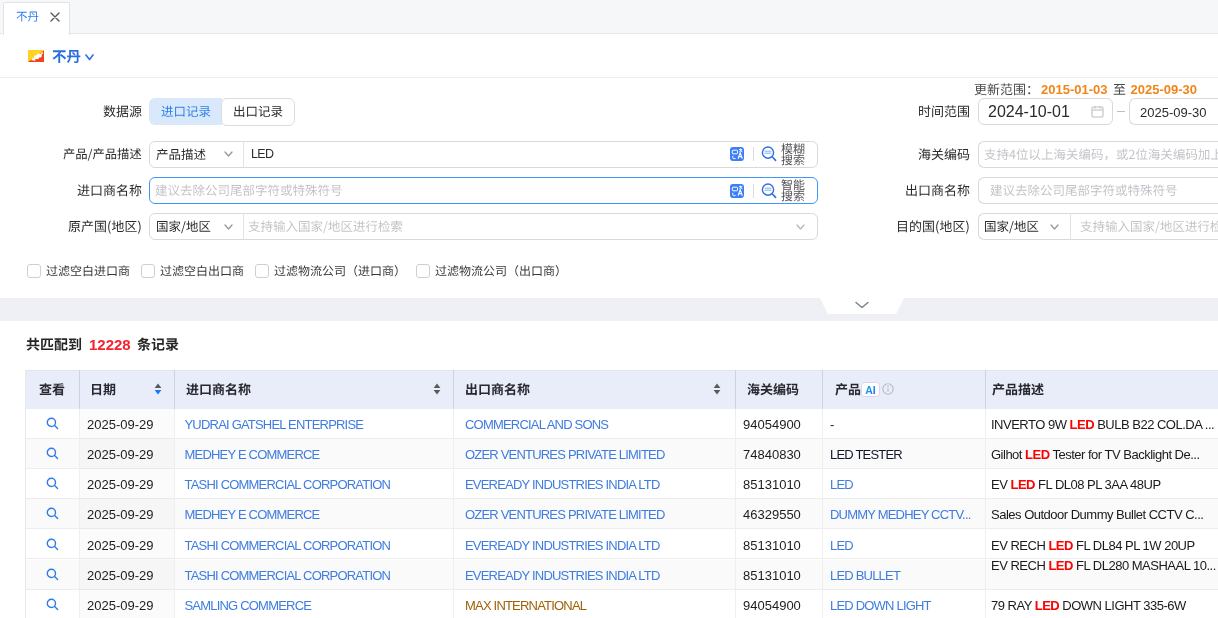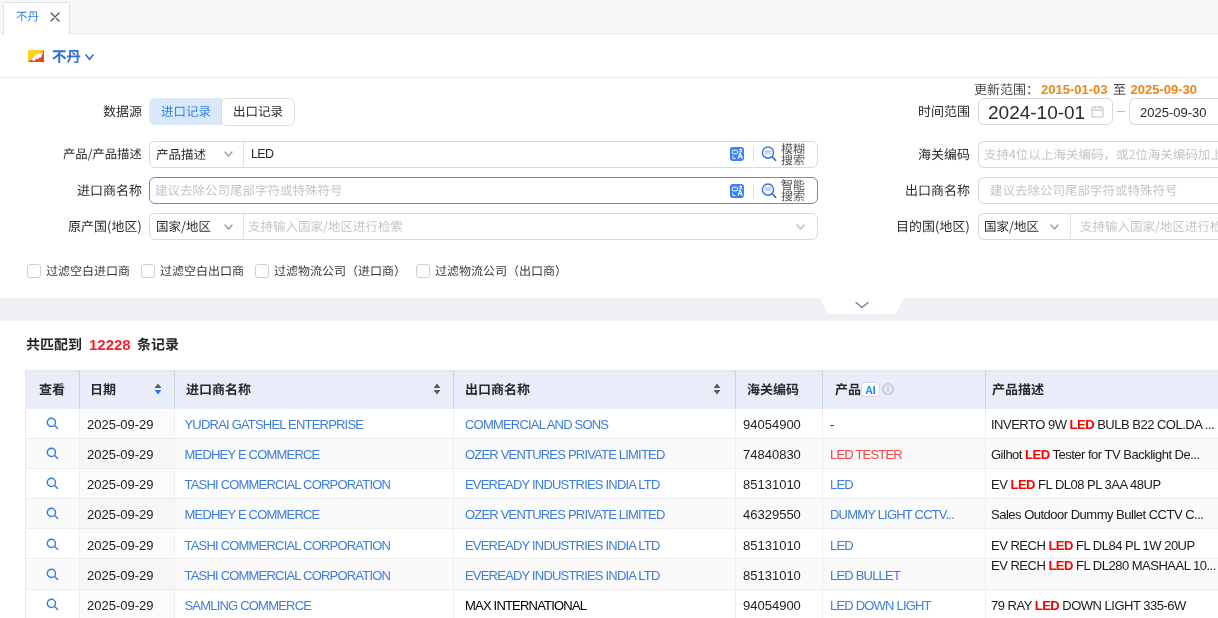--- a/index.html
+++ b/index.html
@@ -246,21 +246,21 @@
     <div class="ab" style="left:221px;top:97.5px;width:74px;height:28px;background:#fff;border:1px solid #dcdcdc;border-radius:6px;box-sizing:border-box"></div>
     <svg class="ab" style="left:233.0px;top:103.0px" width="51" height="17">
       <g fill="#2b2b2b" transform="translate(0,13.00) scale(0.012500,-0.012500)">
         <use href="#r51fa" x="0"></use>
         <use href="#r53e3" x="1000"></use>
         <use href="#r8bb0" x="2000"></use>
         <use href="#r5f55" x="3000"></use>
       </g>
     </svg>
     <div class="ab" style="left:978px;top:98px;width:135px;height:27px;background:#fff;border:1px solid #d9d9d9;border-radius:6px;box-sizing:border-box"></div>
-    <div class="ab" style="left:988px;top:111.5px;transform:translateY(-50%);font-size:19px;color:#2b2b2b;white-space:nowrap;line-height:1">2024-10-01</div>
+    <div class="ab" style="left:988px;top:111.5px;transform:translateY(-50%);font-size:16px;color:#2b2b2b;white-space:nowrap;line-height:1">2024-10-01</div>
     <svg class="ab" style="left:1091px;top:105.0px" width="13" height="13" viewBox="0 0 13 13">
       <rect x="1" y="2" width="11" height="10" rx="1.2" fill="none" stroke="#bfbfbf" stroke-width="1.1"></rect>
       <line x1="1.5" y1="5" x2="11.5" y2="5" stroke="#bfbfbf" stroke-width="1.1"></line>
       <line x1="4" y1="1" x2="4" y2="3.4" stroke="#bfbfbf" stroke-width="1.1"></line>
       <line x1="9" y1="1" x2="9" y2="3.4" stroke="#bfbfbf" stroke-width="1.1"></line>
     </svg>
     <div class="ab" style="left:1117px;top:111.0px;width:8px;height:1.4px;background:#bfbfbf"></div>
     <div class="ab" style="left:1129px;top:98px;width:95px;height:27px;background:#fff;border:1px solid #d9d9d9;border-radius:6px 0 0 6px;border-right:none;box-sizing:border-box"></div>
     <div class="ab" style="left:1140px;top:111.5px;transform:translateY(-50%);font-size:13px;color:#2b2b2b;white-space:nowrap;line-height:1">2025-09-30</div>
     <div class="ab" style="left:149px;top:140.5px;width:669px;height:27px;background:#fff;border:1px solid #d9d9d9;border-radius:6px;box-sizing:border-box"></div>
@@ -639,21 +639,21 @@
     <div class="ab" style="left:991px;top:423.7px;transform:translateY(-50%);font-size:13px;color:#1a1a1a;letter-spacing:-0.5px;white-space:nowrap;line-height:1">INVERTO 9W <b style="color:#fb0200">LED</b> BULB B22 COL.DA ...</div>
     <div class="ab" style="left:25px;top:438.7px;width:1193px;height:30.2px;background:#fafafa;border-bottom:1px solid #ededed;box-sizing:border-box"></div>
     <svg class="ab" style="left:45.5px;top:446.9px" width="13" height="13" viewBox="0 0 13 13">
       <circle cx="5.4" cy="5.4" r="4.1" fill="none" stroke="#2e7be8" stroke-width="1.4"></circle>
       <line x1="8.6" y1="8.6" x2="11.6" y2="11.6" stroke="#2e7be8" stroke-width="1.4" stroke-linecap="round"></line>
     </svg>
     <div class="ab" style="left:87px;top:453.9px;transform:translateY(-50%);font-size:13px;color:#1d1d1d;white-space:nowrap;line-height:1">2025-09-29</div>
     <div class="ab" style="left:184.5px;top:453.9px;transform:translateY(-50%);font-size:13px;color:#3e7ce0;letter-spacing:-0.8px;white-space:nowrap;line-height:1">MEDHEY E COMMERCE</div>
     <div class="ab" style="left:465px;top:453.9px;transform:translateY(-50%);font-size:13px;color:#3e7ce0;letter-spacing:-0.8px;white-space:nowrap;line-height:1">OZER VENTURES PRIVATE LIMITED</div>
     <div class="ab" style="left:743px;top:453.9px;transform:translateY(-50%);font-size:13px;color:#1d1d1d;white-space:nowrap;line-height:1">74840830</div>
-    <div class="ab" style="left:830px;top:453.9px;transform:translateY(-50%);font-size:13px;color:#ef4444;letter-spacing:-0.8px;white-space:nowrap;line-height:1">LED TESTER</div>
+    <div class="ab" style="left:830px;top:453.9px;transform:translateY(-50%);font-size:13px;color:#0f172a;letter-spacing:-0.8px;white-space:nowrap;line-height:1">LED TESTER</div>
     <div class="ab" style="left:991px;top:453.9px;transform:translateY(-50%);font-size:13px;color:#1a1a1a;letter-spacing:-0.5px;white-space:nowrap;line-height:1">Gilhot <b style="color:#fb0200">LED</b> Tester for TV Backlight De...</div>
     <div class="ab" style="left:25px;top:468.9px;width:1193px;height:30.2px;background:#ffffff;border-bottom:1px solid #ededed;box-sizing:border-box"></div>
     <svg class="ab" style="left:45.5px;top:477.1px" width="13" height="13" viewBox="0 0 13 13">
       <circle cx="5.4" cy="5.4" r="4.1" fill="none" stroke="#2e7be8" stroke-width="1.4"></circle>
       <line x1="8.6" y1="8.6" x2="11.6" y2="11.6" stroke="#2e7be8" stroke-width="1.4" stroke-linecap="round"></line>
     </svg>
     <div class="ab" style="left:87px;top:484.09999999999997px;transform:translateY(-50%);font-size:13px;color:#1d1d1d;white-space:nowrap;line-height:1">2025-09-29</div>
     <div class="ab" style="left:184.5px;top:484.09999999999997px;transform:translateY(-50%);font-size:13px;color:#3e7ce0;letter-spacing:-0.8px;white-space:nowrap;line-height:1">TASHI COMMERCIAL CORPORATION</div>
     <div class="ab" style="left:465px;top:484.09999999999997px;transform:translateY(-50%);font-size:13px;color:#3e7ce0;letter-spacing:-0.8px;white-space:nowrap;line-height:1">EVEREADY INDUSTRIES INDIA LTD</div>
     <div class="ab" style="left:743px;top:484.09999999999997px;transform:translateY(-50%);font-size:13px;color:#1d1d1d;white-space:nowrap;line-height:1">85131010</div>
@@ -661,21 +661,21 @@
     <div class="ab" style="left:991px;top:484.09999999999997px;transform:translateY(-50%);font-size:13px;color:#1a1a1a;letter-spacing:-0.5px;white-space:nowrap;line-height:1">EV <b style="color:#fb0200">LED</b> FL DL08 PL 3AA 48UP</div>
     <div class="ab" style="left:25px;top:499.1px;width:1193px;height:30.2px;background:#fafafa;border-bottom:1px solid #ededed;box-sizing:border-box"></div>
     <svg class="ab" style="left:45.5px;top:507.3px" width="13" height="13" viewBox="0 0 13 13">
       <circle cx="5.4" cy="5.4" r="4.1" fill="none" stroke="#2e7be8" stroke-width="1.4"></circle>
       <line x1="8.6" y1="8.6" x2="11.6" y2="11.6" stroke="#2e7be8" stroke-width="1.4" stroke-linecap="round"></line>
     </svg>
     <div class="ab" style="left:87px;top:514.3000000000001px;transform:translateY(-50%);font-size:13px;color:#1d1d1d;white-space:nowrap;line-height:1">2025-09-29</div>
     <div class="ab" style="left:184.5px;top:514.3000000000001px;transform:translateY(-50%);font-size:13px;color:#3e7ce0;letter-spacing:-0.8px;white-space:nowrap;line-height:1">MEDHEY E COMMERCE</div>
     <div class="ab" style="left:465px;top:514.3000000000001px;transform:translateY(-50%);font-size:13px;color:#3e7ce0;letter-spacing:-0.8px;white-space:nowrap;line-height:1">OZER VENTURES PRIVATE LIMITED</div>
     <div class="ab" style="left:743px;top:514.3000000000001px;transform:translateY(-50%);font-size:13px;color:#1d1d1d;white-space:nowrap;line-height:1">46329550</div>
-    <div class="ab" style="left:830px;top:514.3000000000001px;transform:translateY(-50%);font-size:13px;color:#3e7ce0;letter-spacing:-0.8px;white-space:nowrap;line-height:1">DUMMY LIGHT CCTV...</div>
+    <div class="ab" style="left:830px;top:514.3000000000001px;transform:translateY(-50%);font-size:13px;color:#3e7ce0;letter-spacing:-0.8px;white-space:nowrap;line-height:1">DUMMY MEDHEY CCTV...</div>
     <div class="ab" style="left:991px;top:514.3000000000001px;transform:translateY(-50%);font-size:13px;color:#1a1a1a;letter-spacing:-0.5px;white-space:nowrap;line-height:1">Sales Outdoor Dummy Bullet CCTV C...</div>
     <div class="ab" style="left:25px;top:529.3px;width:1193px;height:30.2px;background:#ffffff;border-bottom:1px solid #ededed;box-sizing:border-box"></div>
     <svg class="ab" style="left:45.5px;top:537.5px" width="13" height="13" viewBox="0 0 13 13">
       <circle cx="5.4" cy="5.4" r="4.1" fill="none" stroke="#2e7be8" stroke-width="1.4"></circle>
       <line x1="8.6" y1="8.6" x2="11.6" y2="11.6" stroke="#2e7be8" stroke-width="1.4" stroke-linecap="round"></line>
     </svg>
     <div class="ab" style="left:87px;top:544.5px;transform:translateY(-50%);font-size:13px;color:#1d1d1d;white-space:nowrap;line-height:1">2025-09-29</div>
     <div class="ab" style="left:184.5px;top:544.5px;transform:translateY(-50%);font-size:13px;color:#3e7ce0;letter-spacing:-0.8px;white-space:nowrap;line-height:1">TASHI COMMERCIAL CORPORATION</div>
     <div class="ab" style="left:465px;top:544.5px;transform:translateY(-50%);font-size:13px;color:#3e7ce0;letter-spacing:-0.8px;white-space:nowrap;line-height:1">EVEREADY INDUSTRIES INDIA LTD</div>
     <div class="ab" style="left:743px;top:544.5px;transform:translateY(-50%);font-size:13px;color:#1d1d1d;white-space:nowrap;line-height:1">85131010</div>
@@ -692,21 +692,21 @@
     <div class="ab" style="left:743px;top:574.7px;transform:translateY(-50%);font-size:13px;color:#1d1d1d;white-space:nowrap;line-height:1">85131010</div>
     <div class="ab" style="left:830px;top:574.7px;transform:translateY(-50%);font-size:13px;color:#3e7ce0;letter-spacing:-0.8px;white-space:nowrap;line-height:1">LED BULLET</div>
     <div class="ab" style="left:991px;top:565px;transform:translateY(-50%);font-size:13px;color:#1a1a1a;letter-spacing:-0.5px;white-space:nowrap;line-height:1">EV RECH <b style="color:#fb0200">LED</b> FL DL280 MASHAAL 10...</div>
     <div class="ab" style="left:25px;top:589.7px;width:1193px;height:30.2px;background:#ffffff;border-bottom:1px solid #ededed;box-sizing:border-box"></div>
     <svg class="ab" style="left:45.5px;top:597.9px" width="13" height="13" viewBox="0 0 13 13">
       <circle cx="5.4" cy="5.4" r="4.1" fill="none" stroke="#2e7be8" stroke-width="1.4"></circle>
       <line x1="8.6" y1="8.6" x2="11.6" y2="11.6" stroke="#2e7be8" stroke-width="1.4" stroke-linecap="round"></line>
     </svg>
     <div class="ab" style="left:87px;top:604.9000000000001px;transform:translateY(-50%);font-size:13px;color:#1d1d1d;white-space:nowrap;line-height:1">2025-09-29</div>
     <div class="ab" style="left:184.5px;top:604.9000000000001px;transform:translateY(-50%);font-size:13px;color:#3e7ce0;letter-spacing:-0.8px;white-space:nowrap;line-height:1">SAMLING COMMERCE</div>
-    <div class="ab" style="left:465px;top:604.9000000000001px;transform:translateY(-50%);font-size:13px;color:#000000;letter-spacing:-0.8px;white-space:nowrap;line-height:1">MAX INTERNATIONAL</div>
+    <div class="ab" style="left:465px;top:604.9000000000001px;transform:translateY(-50%);font-size:13px;color:#a16207;letter-spacing:-0.8px;white-space:nowrap;line-height:1">MAX INTERNATIONAL</div>
     <div class="ab" style="left:743px;top:604.9000000000001px;transform:translateY(-50%);font-size:13px;color:#1d1d1d;white-space:nowrap;line-height:1">94054900</div>
     <div class="ab" style="left:830px;top:604.9000000000001px;transform:translateY(-50%);font-size:13px;color:#3e7ce0;letter-spacing:-0.8px;white-space:nowrap;line-height:1">LED DOWN LIGHT</div>
     <div class="ab" style="left:991px;top:604.9000000000001px;transform:translateY(-50%);font-size:13px;color:#1a1a1a;letter-spacing:-0.5px;white-space:nowrap;line-height:1">79 RAY <b style="color:#fb0200">LED</b> DOWN LIGHT 335-6W</div>
     <div class="ab" style="left:79px;top:408.5px;width:95px;height:209.5px;background:rgba(0,0,0,0.016)"></div>
     <div class="ab" style="left:79px;top:408.5px;width:1px;height:209.5px;background:#efefef"></div>
     <div class="ab" style="left:174px;top:408.5px;width:1px;height:209.5px;background:#efefef"></div>
     <div class="ab" style="left:453px;top:408.5px;width:1px;height:209.5px;background:#efefef"></div>
     <div class="ab" style="left:735px;top:408.5px;width:1px;height:209.5px;background:#efefef"></div>
     <div class="ab" style="left:822px;top:408.5px;width:1px;height:209.5px;background:#efefef"></div>
     <div class="ab" style="left:985px;top:408.5px;width:1px;height:209.5px;background:#efefef"></div>

